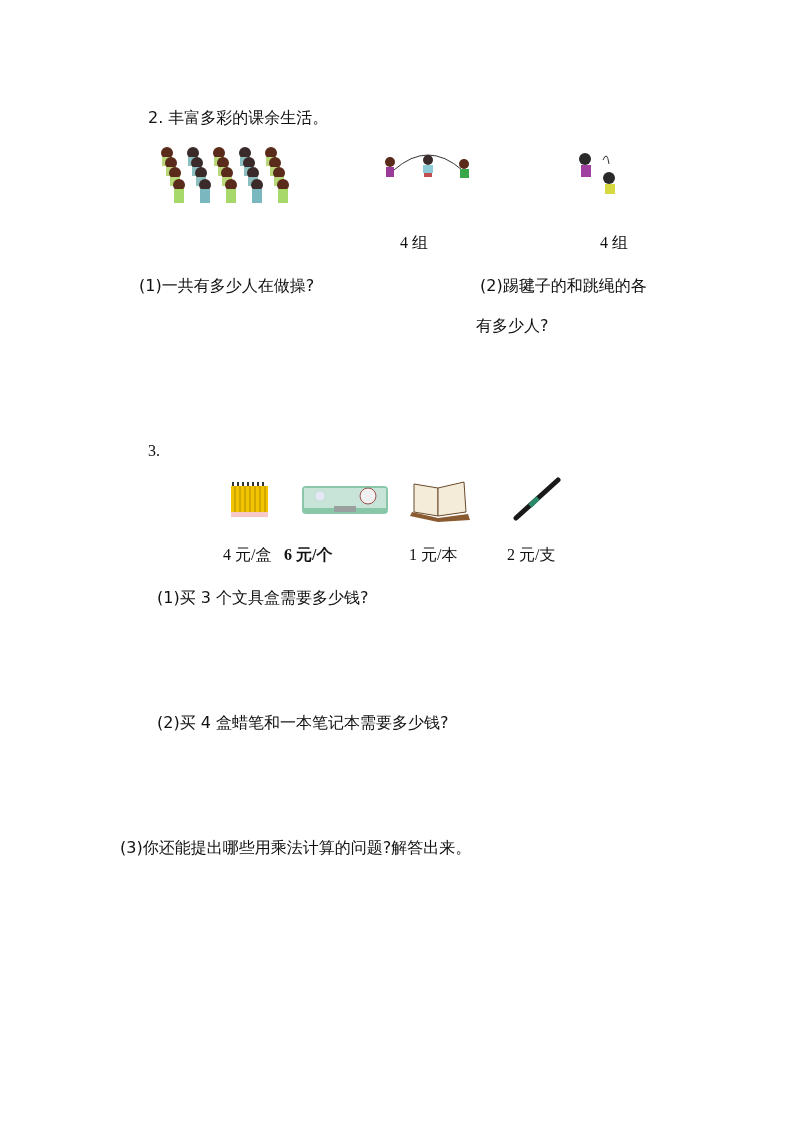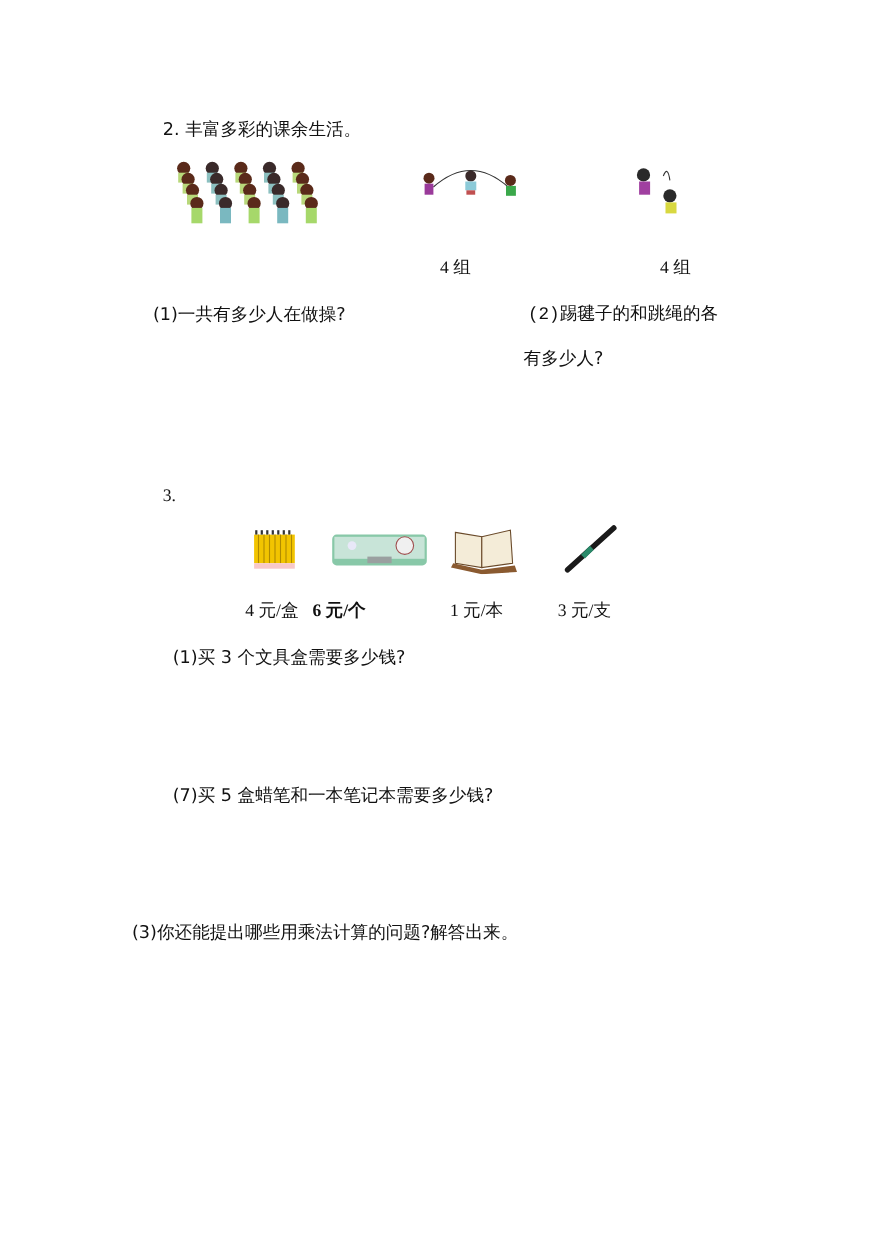--- a/index.html
+++ b/index.html
@@ -124,21 +124,21 @@
   <rect x="6" y="15" width="10" height="12" fill="#a040a0"></rect>
   <path d="M28 10 Q32 0 34 14" fill="none" stroke="#333" stroke-width="1"></path>
   <circle cx="34" cy="28" r="6" fill="#2a2a2a"></circle>
   <rect x="30" y="34" width="10" height="10" fill="#d8d840"></rect>
 </svg>
 
 <div class="abs t" style="left:400px;top:233px;"><span class="num">4 组</span></div>
 <div class="abs t" style="left:600px;top:233px;"><span class="num">4 组</span></div>
 
 <div class="abs t" style="left:139px;top:276px;text-align:center;">(1)一共有多少人在做操?</div>
-<div class="abs t" style="left:480px;top:276px;font-family:Liberation Mono, monospace;">(2)踢毽子的和跳绳的各</div>
+<div class="abs t" style="left:480px;top:276px;">(2)踢毽子的和跳绳的各</div>
 <div class="abs t" style="left:476px;top:316px;">有多少人?</div>
 
 <div class="abs t num" style="left:148px;top:441px;">3.</div>
 
 <svg class="img" style="left:230px;top:480px;" width="40" height="40">
   <rect x="1" y="6" width="37" height="26" fill="#f2c400"></rect>
   <g stroke="#b08a00" stroke-width="1">
     <line x1="5" y1="6" x2="5" y2="32"></line>
       <line x1="10" y1="6" x2="10" y2="32"></line>
     <line x1="15" y1="6" x2="15" y2="32"></line>
@@ -174,17 +174,17 @@
 </svg>
 
 <svg class="img" style="left:510px;top:476px;" width="54" height="46">
   <line x1="6" y1="42" x2="48" y2="4" stroke="#1a1a1a" stroke-width="5" stroke-linecap="round"></line>
   <line x1="20" y1="30" x2="28" y2="22" stroke="#2a8a6a" stroke-width="5"></line>
 </svg>
 
 <div class="abs t" style="left:223px;top:545px;"><span class="num">4 元/盒</span></div>
 <div class="abs t" style="left:284px;top:545px;font-weight:bold;"><span class="num">6 元/个</span></div>
 <div class="abs t" style="left:409px;top:545px;"><span class="num">1 元/本</span></div>
-<div class="abs t" style="left:507px;top:545px;"><span class="num">3 元/支</span></div>
+<div class="abs t" style="left:507px;top:545px;"><span class="num">2 元/支</span></div>
 
 <div class="abs t" style="left:157px;top:588px;">(1)买 3 个文具盒需要多少钱?</div>
-<div class="abs t" style="left:157px;top:713px;">(7)买 5 盒蜡笔和一本笔记本需要多少钱?</div>
+<div class="abs t" style="left:157px;top:713px;">(2)买 4 盒蜡笔和一本笔记本需要多少钱?</div>
 <div class="abs t" style="left:120px;top:838px;text-align:center;">(3)你还能提出哪些用乘法计算的问题?解答出来。</div>
 
 </body></html>

